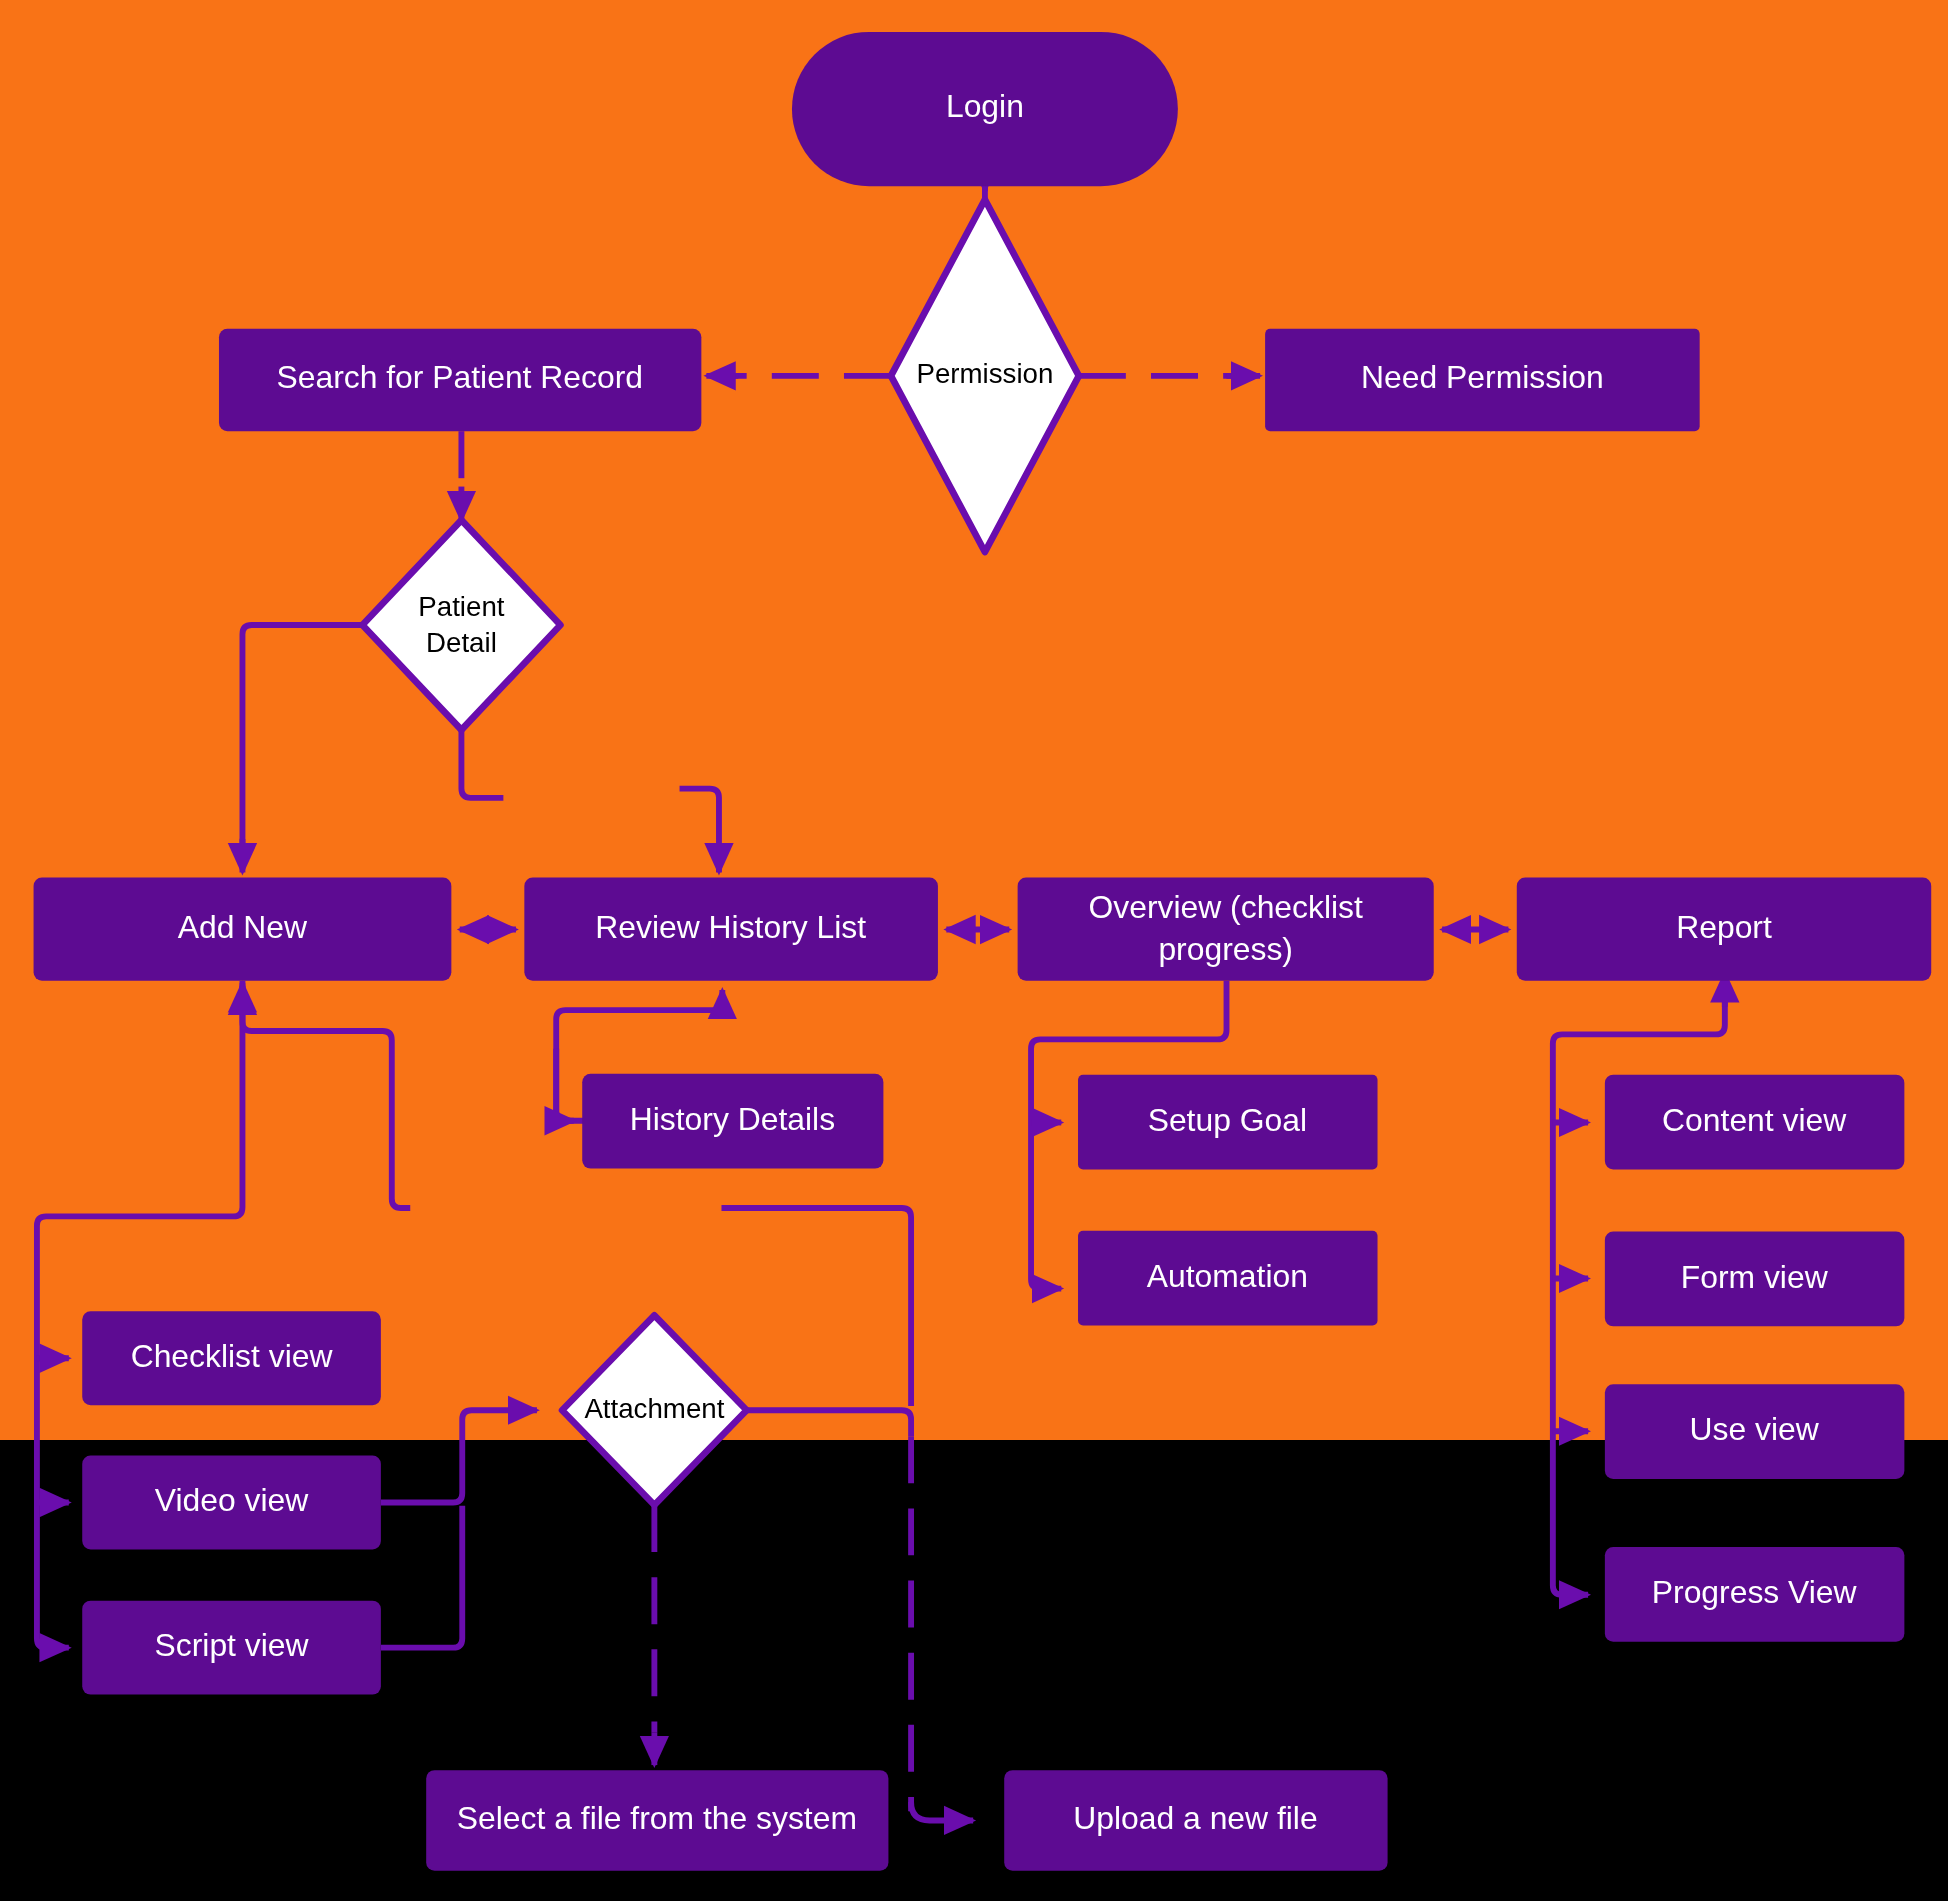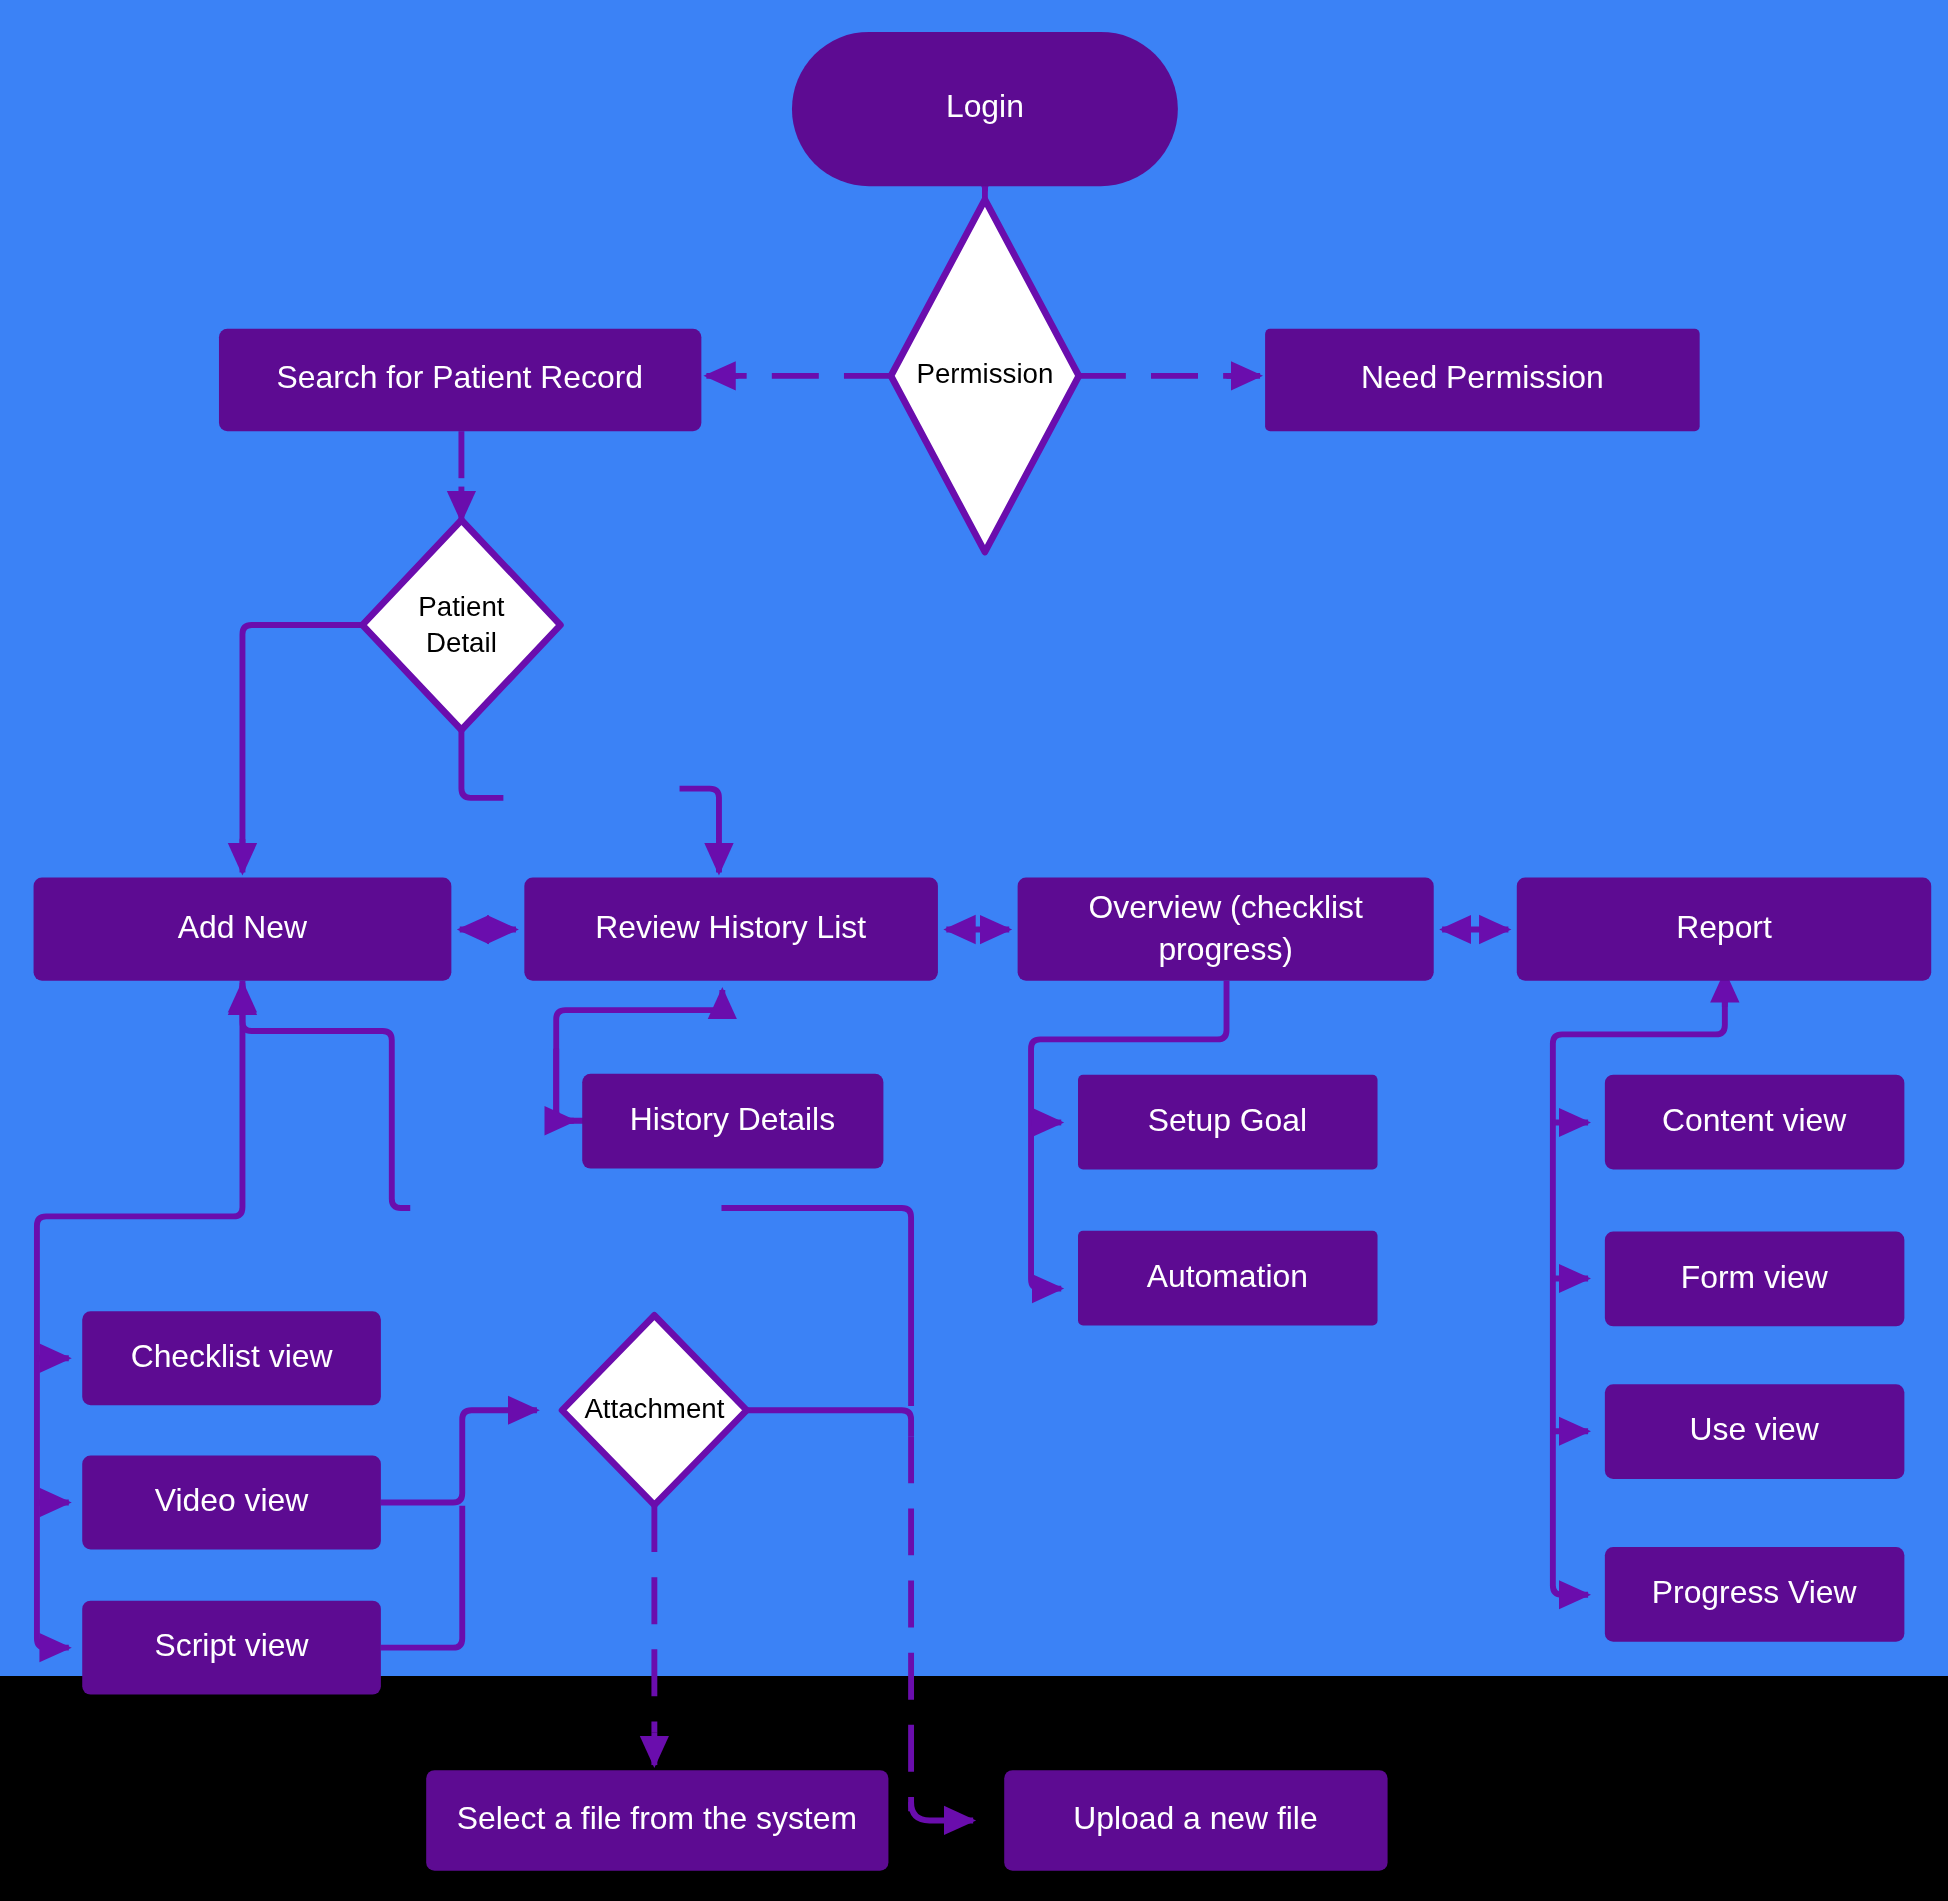--- a/index.html
+++ b/index.html
@@ -9,22 +9,22 @@
   }
   body {
     width: 1948px;
     height: 1901px;
     font-family: "Liberation Sans", sans-serif;
     overflow: hidden;
   }
   #diagram-root {
     position: relative;
     width: 1948px;
-    height: 1676px;
-    background: #3b82f6;
+    height: 1440px;
+    background: #f97316;
   }
   svg#flow-svg {
     position: absolute;
     top: 0;
     left: 0;
     width: 1948px;
     height: 1901px;
     display: block;
   }
   .node-box {

